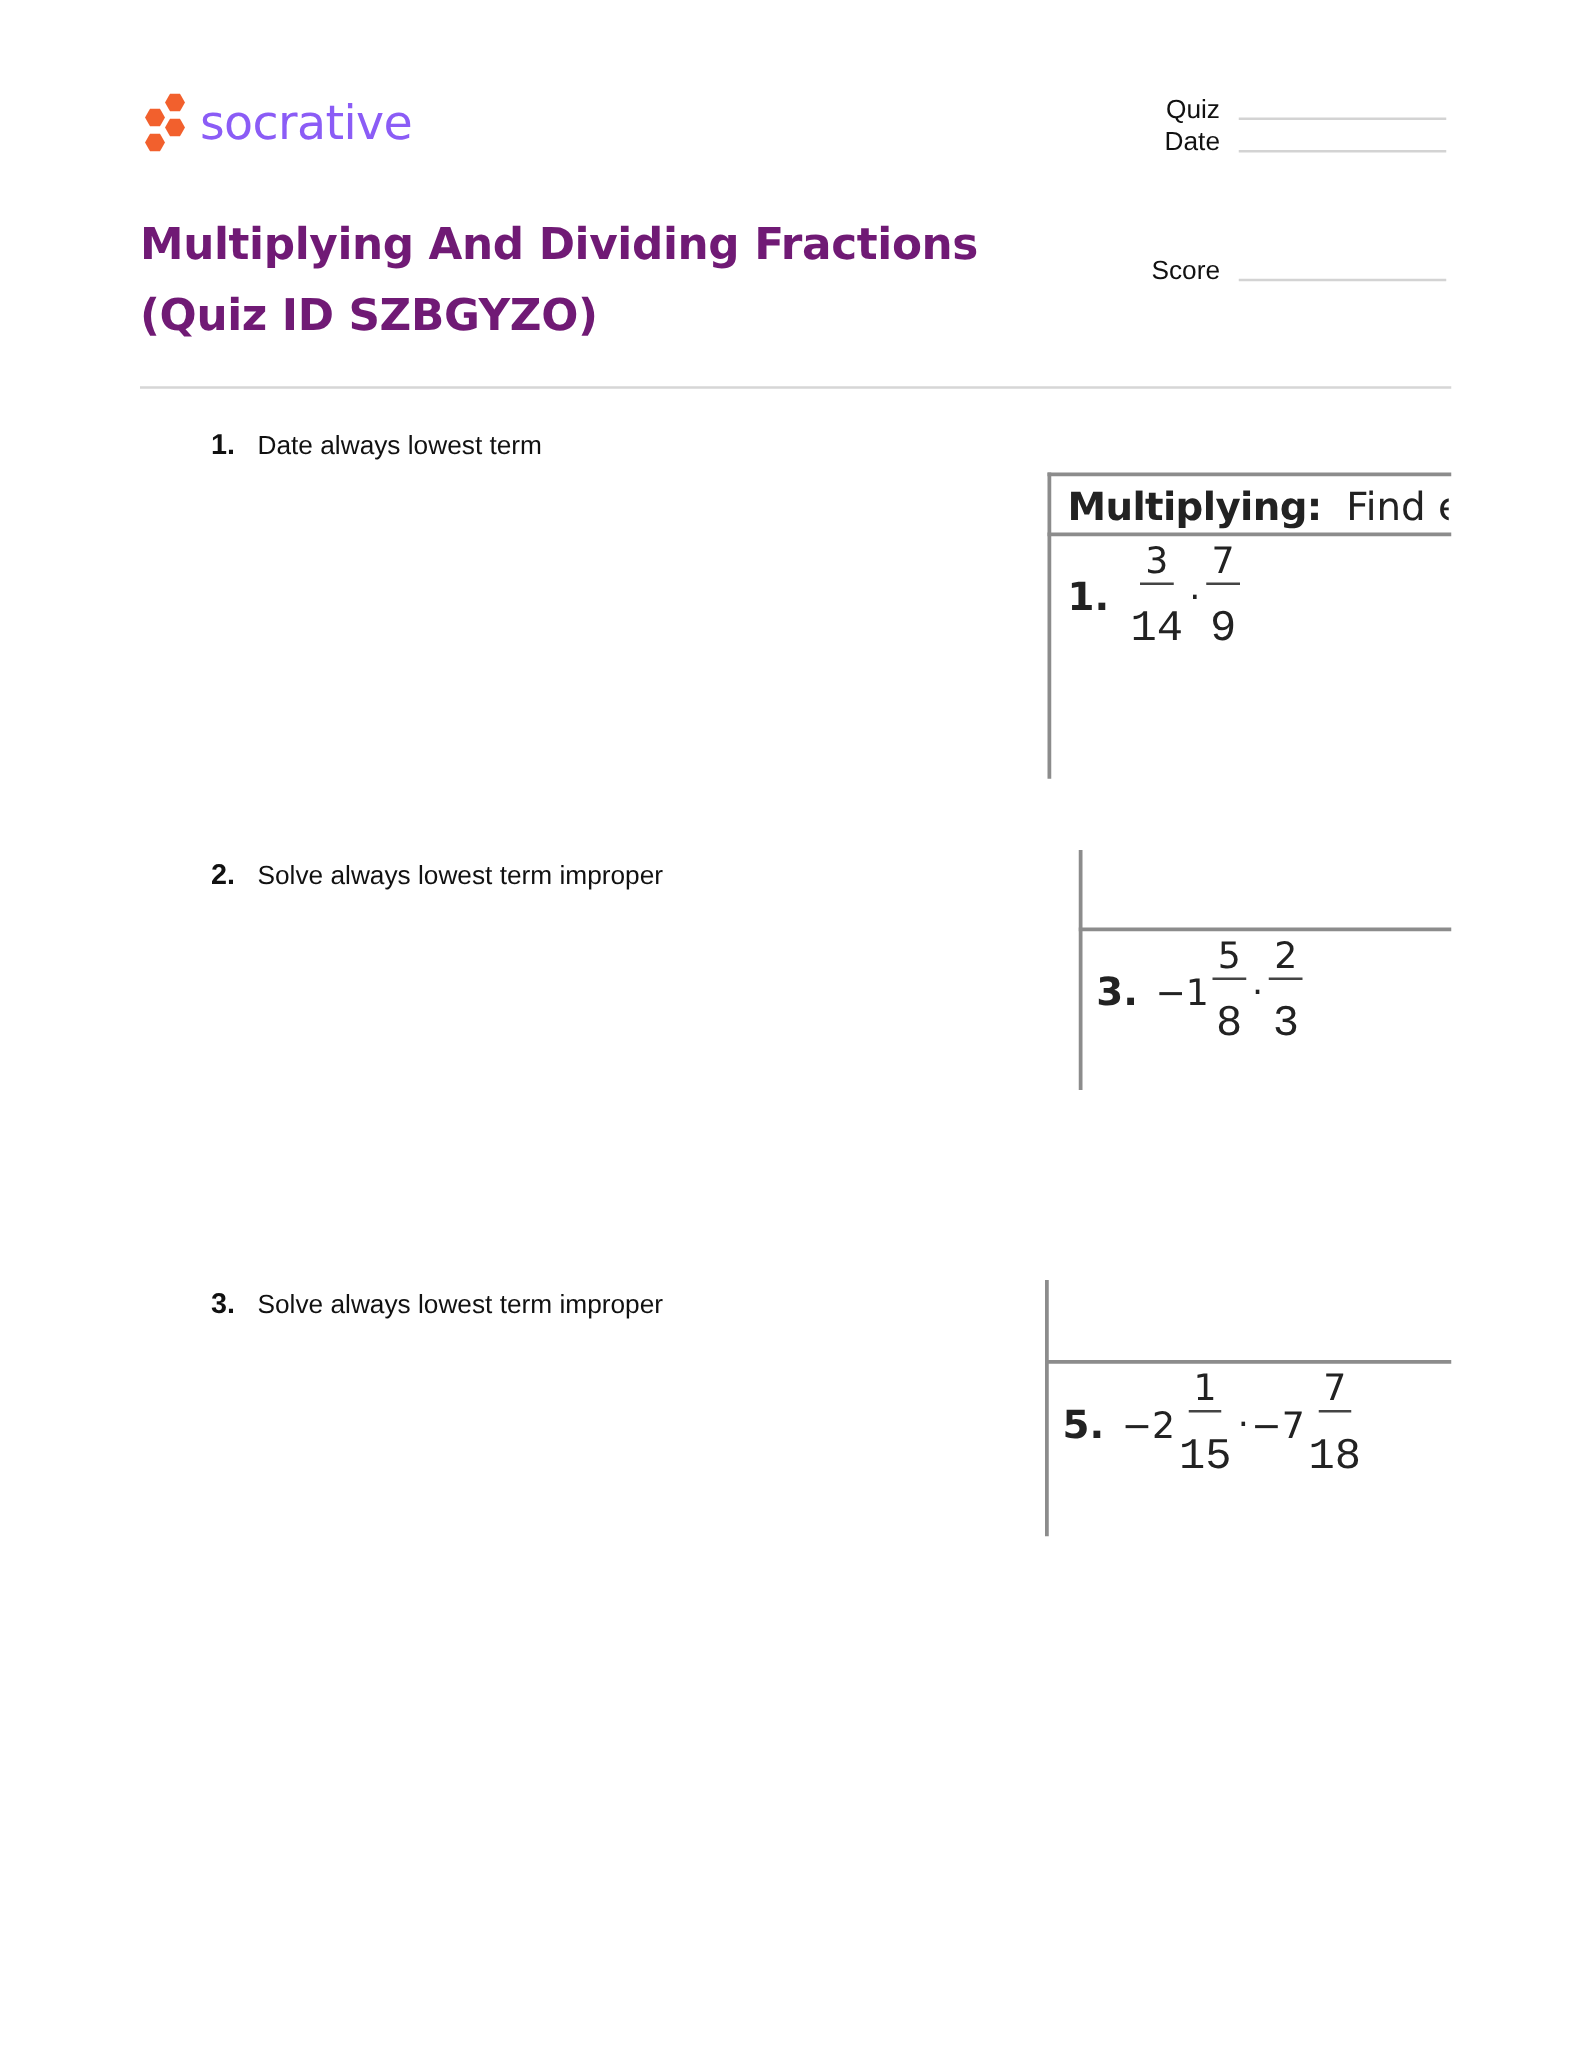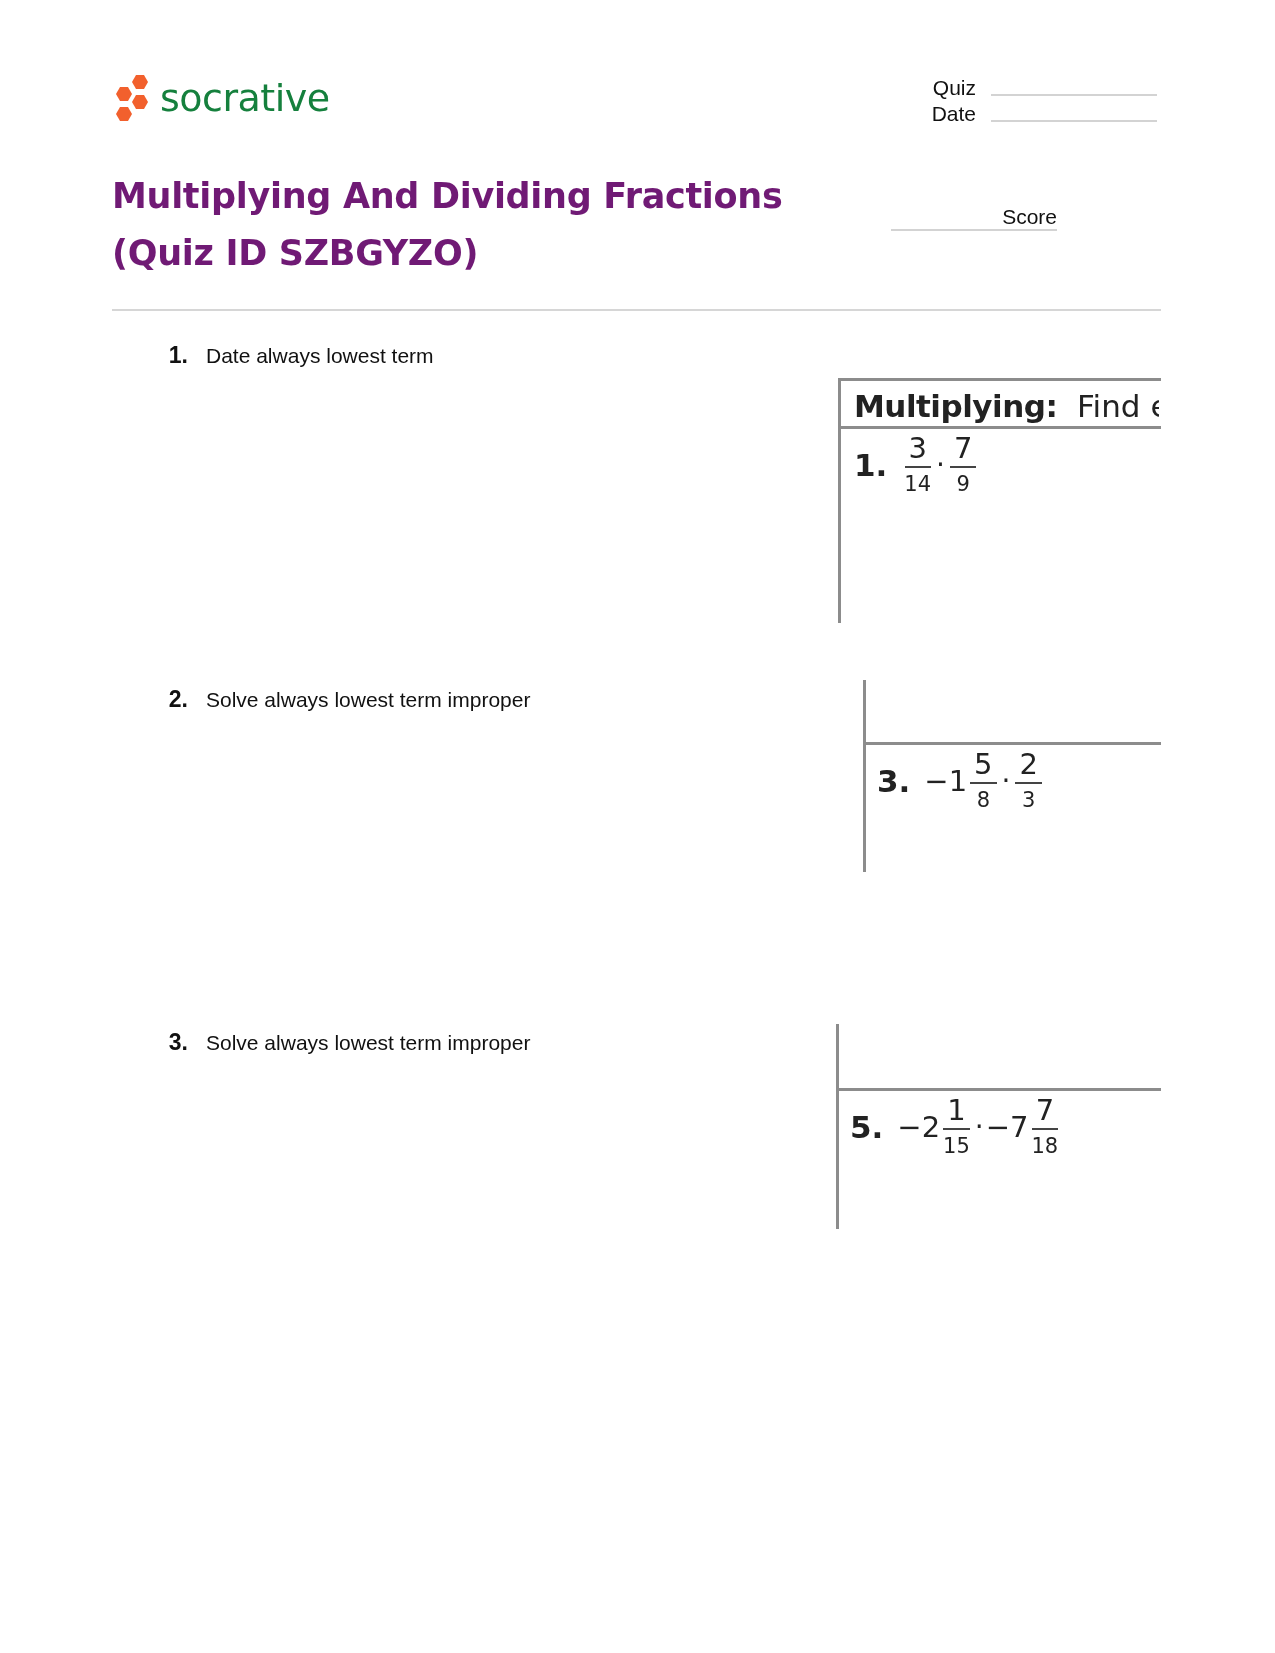--- a/index.html
+++ b/index.html
@@ -4,21 +4,21 @@
 <style>
   html, body { margin: 0; padding: 0; background: #ffffff; }
   body { width: 1275px; height: 1653px; position: relative; overflow: hidden;
          font-family: "Liberation Sans", "DejaVu Sans", sans-serif; color: #111; }
   .abs { position: absolute; }
 
   
   .logo { left: 112px; top: 72px; height: 52px; display: flex; align-items: center; }
   .logo svg { display: block; }
   .logo-text { font-family: "DejaVu Sans", sans-serif; font-size: 38px; font-weight: 500;
-               letter-spacing: -0.5px; color: #15803d; margin-left: 10px; line-height: 1; }
+               letter-spacing: -0.5px; color: #8b5cf6; margin-left: 10px; line-height: 1; }
 
   
   .field { display: flex; align-items: flex-end; }
   .field-label { font-size: 21px; color: #111; text-align: right; width: 100px; }
   .field-line { width: 166px; border-bottom: 2px solid #d3d3d3; margin-left: 15px; height: 0; margin-bottom: 4px; }
 
   
   .title { left: 112px; top: 168px; width: 760px; font-family: "DejaVu Sans", sans-serif;
            font-size: 35px; font-weight: 600; line-height: 57px; color: #701a75; letter-spacing: -0.3px; }
 
@@ -32,21 +32,21 @@
   
   .ws { background: #fff; font-family: "DejaVu Sans", sans-serif; color: #222; }
   .ws-vline { position: absolute; width: 3px; background: #8c8c8c; }
   .ws-hline { position: absolute; height: 3px; background: #8c8c8c; }
   .ws-directions { position: absolute; font-size: 31px; white-space: nowrap; overflow: hidden; }
   .ws-directions b { font-weight: 700; letter-spacing: -0.5px; }
   .ws-problem { position: absolute; display: flex; align-items: center; font-size: 30px; color: #222; }
   .ws-pnum { font-weight: 700; margin-right: 14px; font-size: 31px; }
   .frac { display: inline-flex; flex-direction: column; align-items: center; margin: 0 3px; line-height: 1; }
   .frac .n { font-size: 29px; padding: 0 4px 3px 4px; border-bottom: 2px solid #444; }
-  .frac .d { font-size: 21px; padding-top: 6px; }
+  .frac .d { font-size: 35px; padding-top: 18px; font-family: Liberation Mono, monospace; }
   .dot { font-size: 28px; margin: 0 2px; }
   .whole { font-size: 29px; }
 </style>
 </head>
 <body>
 
 <div class="abs logo">
   <svg width="38" height="50" viewBox="0 0 38 50">
     <g fill="#F2602D">
       <polygon points="24,2 32,2 36,9 32,16 24,16 20,9"></polygon>
@@ -59,21 +59,21 @@
 </div>
 
 <div class="abs field" style="left:876px; top:76px;">
   <span class="field-label">Quiz</span>
   <span class="field-line"></span>
 </div>
 <div class="abs field" style="left:876px; top:102px;">
   <span class="field-label">Date</span>
   <span class="field-line"></span>
 </div>
-<div class="abs field" style="left:876px; top:205px;flex-direction:column;">
+<div class="abs field" style="left:876px; top:205px;">
   <span class="field-label">Score</span>
   <span class="field-line"></span>
 </div>
 
 <div class="abs title">Multiplying And Dividing Fractions (Quiz ID SZBGYZO)</div>
 
 <div class="abs divider"></div>
 
 <div class="abs question" style="left:150px; top:342px;">
   <span class="q-num">1.</span>

